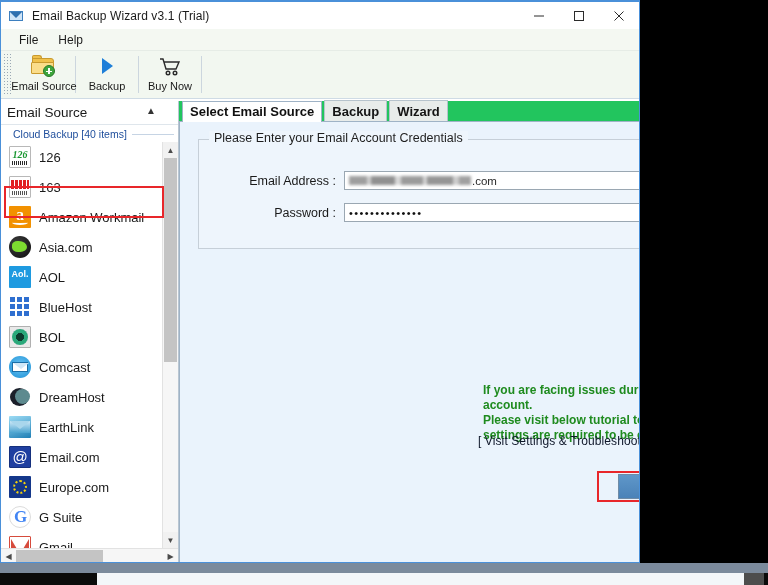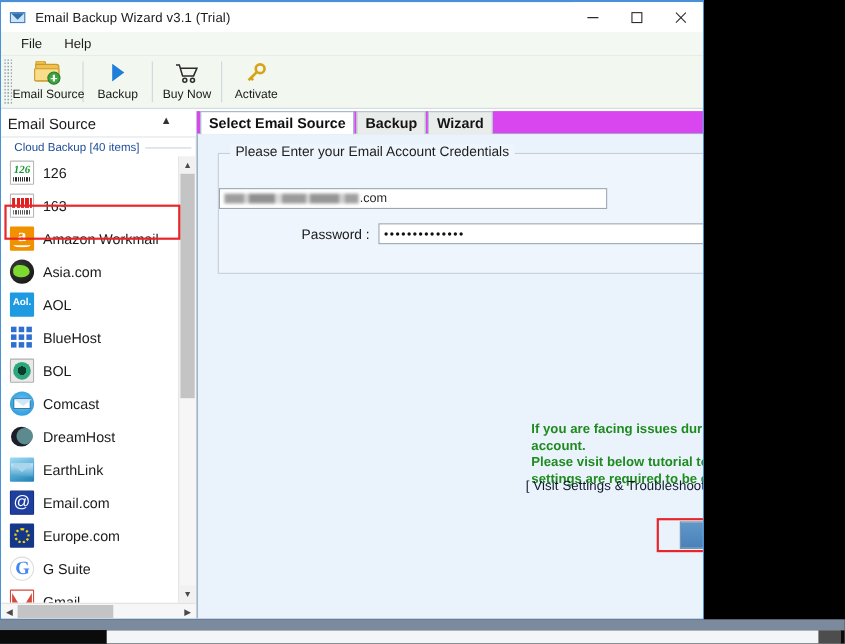--- a/index.html
+++ b/index.html
@@ -387,22 +387,22 @@
   
   #main {
     flex: 1;
     background: #eaf2fb;
     position: relative;
     padding: 0;
   }
   #tabs {
     height: 21px;
     display: flex;
-    align-items: center;
-    background: #d946ef;
+    align-items: flex-end;
+    background: #22c55e;
     padding-left: 3px;
     border-bottom: 1px solid #9fb3c6;
   }
   .tab {
     height: 21px;
     padding: 0 7px;
     display: flex; align-items: center;
     font-size: 13px;
     font-weight: bold;
     color: #141414;
@@ -637,30 +637,20 @@
         <svg width="22" height="20" viewBox="0 0 22 20">
           <path d="M1 2 h3 l3 10 h10 l3 -7 h-15" fill="none" stroke="#2b2b2b" stroke-width="1.4"></path>
           <circle cx="9" cy="16" r="1.8" fill="none" stroke="#2b2b2b" stroke-width="1.4"></circle>
           <circle cx="16" cy="16" r="1.8" fill="none" stroke="#2b2b2b" stroke-width="1.4"></circle>
         </svg>
       </div>
       <div class="tb-label">Buy Now</div>
     </div>
     <div class="tb-sep"></div>
 
-    <div class="tb-btn">
-      <div class="tb-icon ic-key">
-        <svg width="20" height="19" viewBox="0 0 20 19">
-          <circle cx="13.5" cy="5.5" r="4" fill="none" stroke="#d6a415" stroke-width="2.4"></circle>
-          <path d="M10.6 8.4 L3 16" stroke="#d6a415" stroke-width="2.4" fill="none"></path>
-          <path d="M5.2 13.8 L7.2 15.8" stroke="#d6a415" stroke-width="2.2"></path>
-        </svg>
-      </div>
-      <div class="tb-label">Activate</div>
-    </div>
   </div>
 
   <div id="body">
 
     <div id="sidebar">
       <div id="sidebar-header">
         <div id="sidebar-title">Email Source</div>
         <div id="sidebar-collapse">▲</div>
       </div>
 
@@ -800,20 +790,21 @@
         <div class="tab">Backup</div>
         <div class="tab">Wizard</div>
       </div>
 
       <div id="panel">
 
         <div id="cred-group">
           <div id="cred-legend">Please Enter your Email Account Credentials</div>
 
           <div class="field-row" id="row-email">
+            <div class="field-label">Email Address :</div>
             <div class="field-input">
               <span id="email-masked"></span>
                 <span id="email-suffix">.com</span>
             </div>
           </div>
 
           <div class="field-row" id="row-pass">
             <div class="field-label">Password :</div>
             <div class="field-input">
               <span id="pass-dots">••••••••••••••</span>

